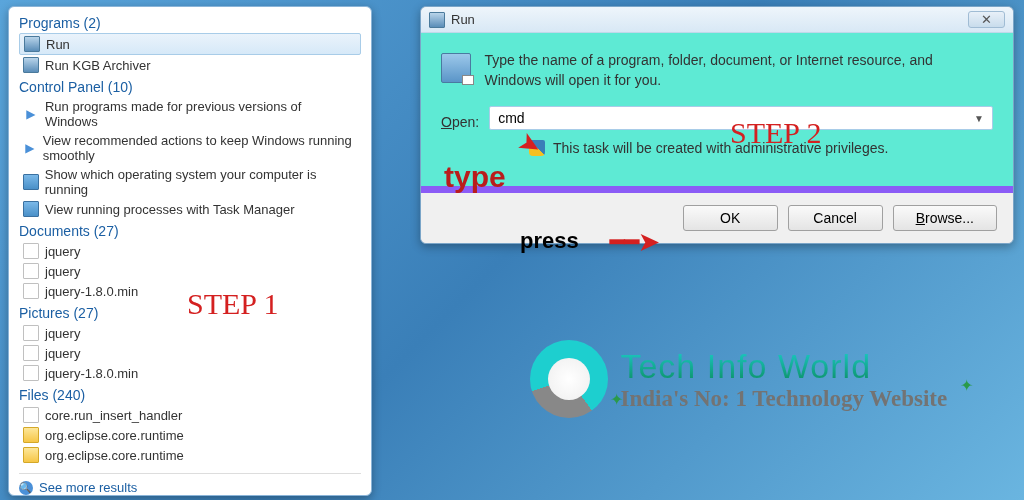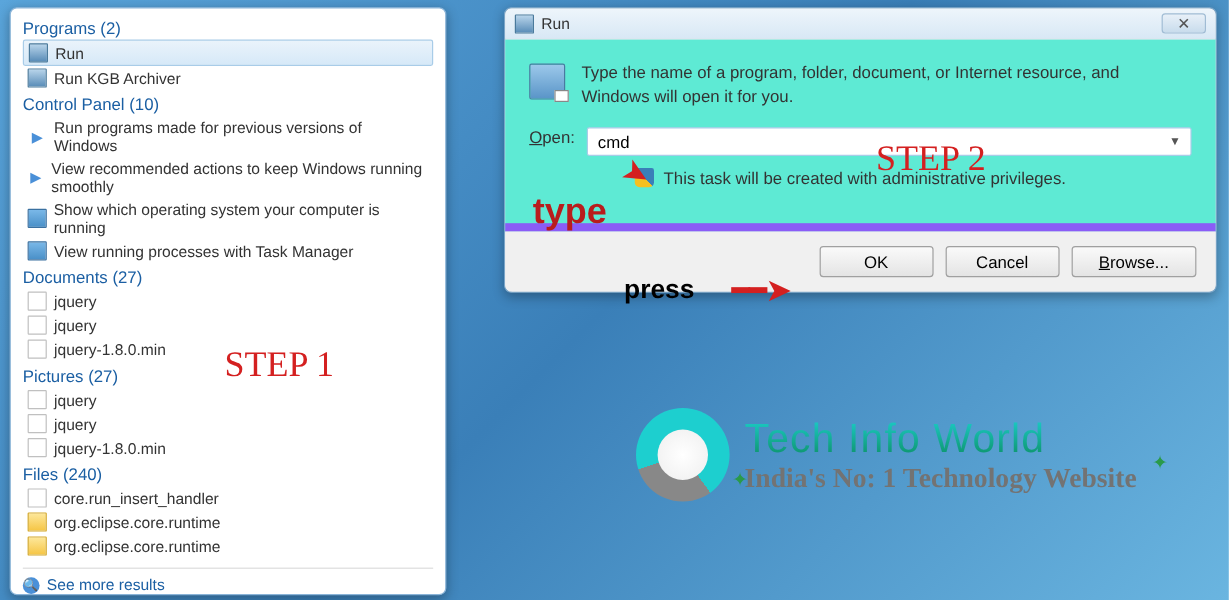--- a/index.html
+++ b/index.html
@@ -28,21 +28,21 @@
 .run-dialog{position:absolute;left:420px;top:6px;width:594px;background:#f0f0f0;border:1px solid #7aa5c8;border-radius:6px;box-shadow:0 3px 10px rgba(0,0,0,.3)}
 .titlebar{display:flex;align-items:center;background:linear-gradient(#eef5fb,#d8e8f5);border-bottom:1px solid #c0d8ea;border-radius:6px 6px 0 0;padding:4px 8px}
 .titlebar-icon{width:16px;height:16px;background:linear-gradient(#b8d4ea,#5a8db8);border:1px solid #4a7a9c;border-radius:1px;margin-right:6px}
 .titlebar-title{font-size:13px;color:#333;flex:1}
 .close-btn{background:linear-gradient(#e8f0f8,#c8dcec);border:1px solid #a0bcd4;border-radius:3px;padding:0 12px;font-size:13px;color:#555}
 .run-body{padding:18px 20px 14px;background:#5eead4;border-bottom:7px solid #8b5cf6}
 .run-desc-row{display:flex;gap:14px}
 .run-big-icon{width:36px;height:30px;background:linear-gradient(#9cc8ea,#5a95c8);border:1px solid #4a7aa0;border-radius:2px;margin-top:2px;position:relative}
 .run-big-icon::after{content:"";position:absolute;right:-4px;bottom:-3px;width:10px;height:8px;background:#fff;border:1px solid #888}
 .run-desc{font-size:14px;color:#333;line-height:1.4}
-.open-row{display:flex;align-items:flex-start;gap:10px;margin-top:16px}
+.open-row{display:flex;align-items:flex-end;gap:10px;margin-top:16px}
 .open-label{font-size:14px;color:#333}
 .open-label u{text-decoration:underline}
 .open-input{flex:1;border:1px solid #a8cce8;border-radius:2px;padding:3px 8px;font-size:14px;background:#fff;display:flex;align-items:center;justify-content:space-between}
 .open-input .caret{color:#555;font-size:10px}
 .priv-row{display:flex;align-items:center;gap:8px;margin:10px 0 16px 88px;font-size:14px;color:#333}
 .shield-icon{display:inline-block;width:16px;height:16px;background:linear-gradient(45deg,#f6c020 50%,#3a7fb8 50%);border-radius:2px 2px 4px 4px}
 .run-buttons{display:flex;justify-content:flex-end;gap:10px;padding:12px 16px;background:#f0f0f0;border-radius:0 0 6px 6px}
 .btn{background:linear-gradient(#fafafa,#e4e4e4);border:1px solid #a0a0a0;border-radius:3px;padding:4px 22px;font-size:14px;min-width:95px;text-align:center}
 
 .annot{position:absolute;font-family:Georgia,serif;color:#d42020}

